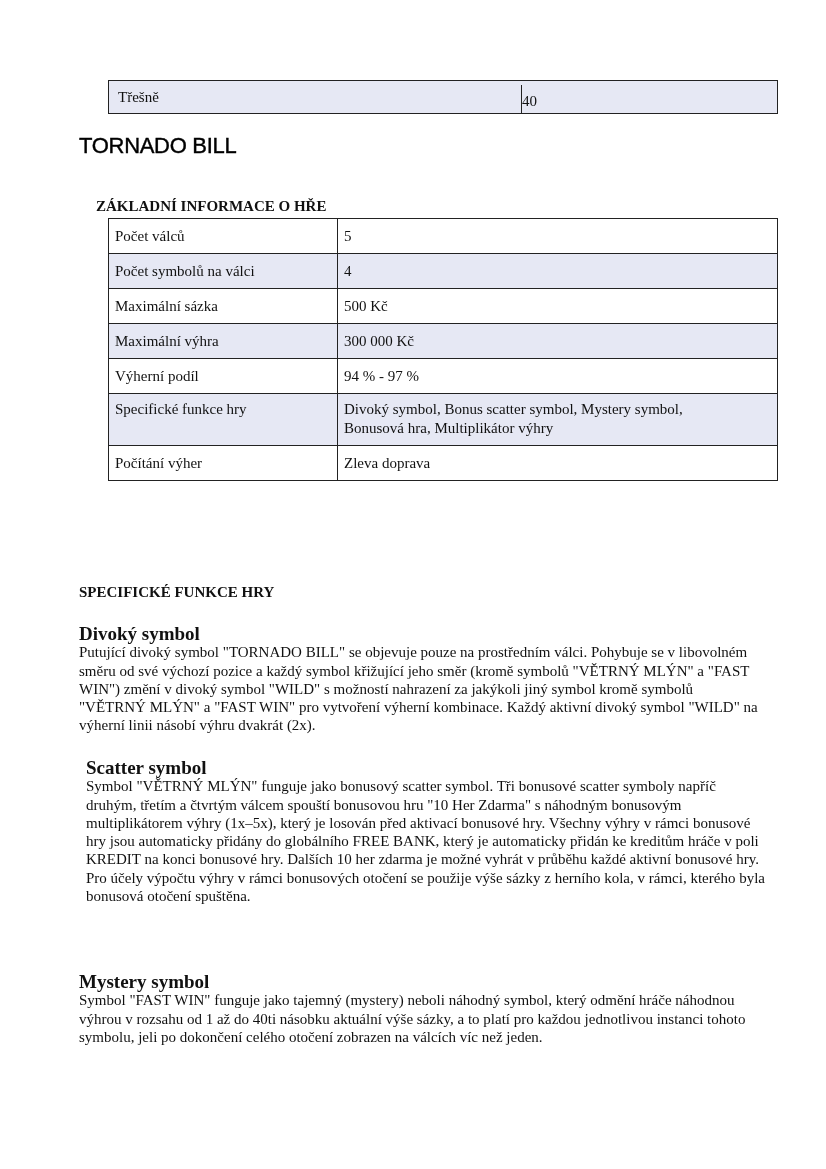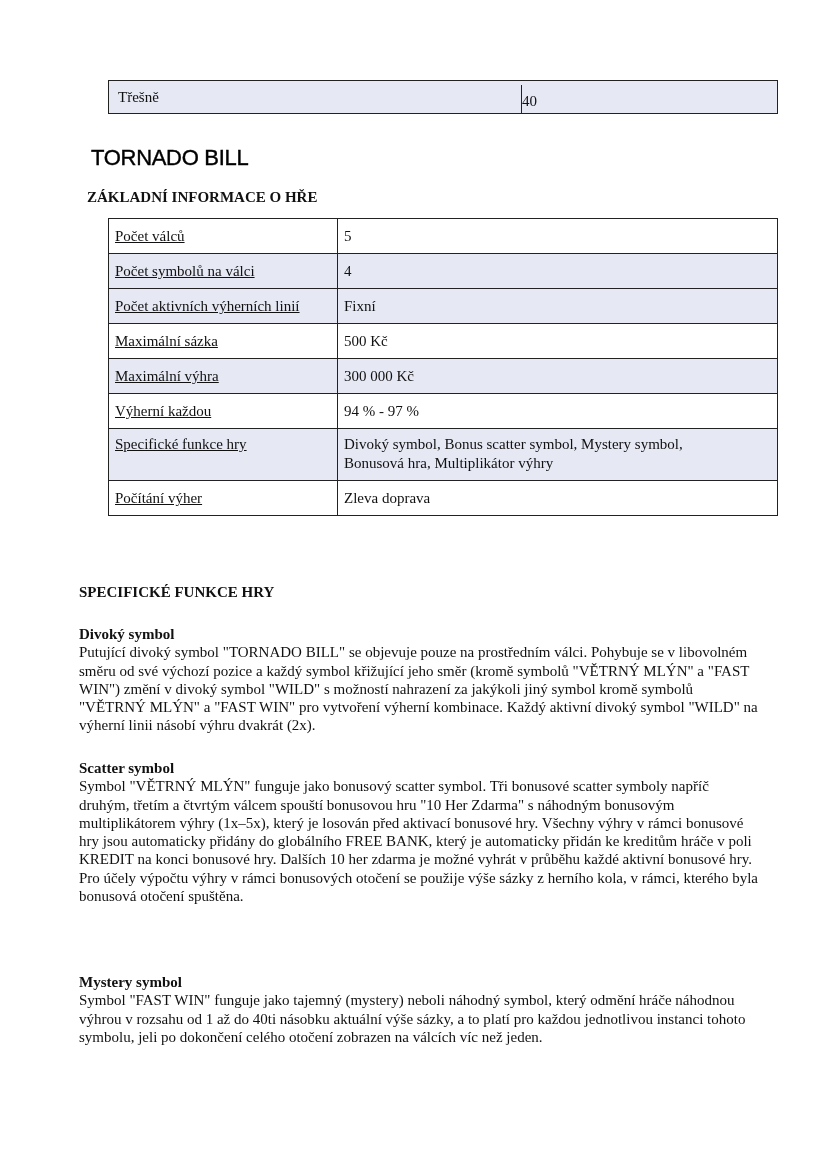--- a/index.html
+++ b/index.html
@@ -12,54 +12,54 @@
   
   .top-table {
     position: absolute; left: 108px; top: 80px; width: 670px; height: 34px;
     border: 1px solid #222; box-sizing: border-box; background: #e6e8f4;
     display: flex; align-items: stretch;
   }
   .top-table .c1 { width: 412px; padding: 8px 0 0 9px; font-size: 15px; box-sizing: border-box; }
   .top-table .c2 { flex: 1; padding: 8px 0 0 0; font-size: 15px; border-left: 1px solid #222; margin-top: 4px; box-sizing: border-box; }
 
   .game-title {
-    position: absolute; left: 79px; top: 133px; margin: 12px;
+    position: absolute; left: 79px; top: 133px; margin: 0;
     font-family: "Liberation Sans", sans-serif; font-weight: normal;
     font-size: 22px; letter-spacing: -0.3px; color: #000;
     -webkit-text-stroke: 0.4px #000;
   }
   .sub-title {
-    position: absolute; left: 79px; top: 181px; margin: 8px;
+    position: absolute; left: 79px; top: 181px; margin: 17px;
     font-size: 15px; font-weight: bold; color: #111;
   }
 
   .info-table {
     position: absolute; left: 108px; top: 218px; width: 670px;
     border-collapse: collapse; font-size: 15px;
   }
   .info-table td {
     border: 1px solid #222; padding: 0 6px; vertical-align: top; box-sizing: border-box;
   }
-  .info-table td.k { width: 229px; text-decoration: underline; }
+  .info-table td.k { width: 229px; }
   .info-table tr { height: 34px; }
   .info-table tr td { padding-top: 8px; padding-bottom: 7px; line-height: 19px; }
   .info-table tr.shade td { background: #e6e8f4; }
   .info-table tr.tall td { padding-top: 6px; }
 
   .section-heading {
     position: absolute; left: 79px; top: 584px; margin: 0;
     font-size: 15px; font-weight: bold;
   }
   .feature {
     position: absolute; left: 79px; width: 680px; font-size: 15px; line-height: 18.3px;
   }
-  .feature h3 { margin: 0; font-size: 15px; font-weight: bold; line-height: 18.3px; font-family: Liberation Serif, serif; }
+  .feature h3 { margin: 0; font-size: 19px; font-weight: bold; line-height: 18.3px; font-family: Liberation Serif, serif; }
   .feature p { margin: 0; }
   #f-wild { top: 625px; }
-  #f-scatter { top: 759px; }
+  #f-scatter { top: 759px; margin-left: 7px; }
   #f-mystery { top: 949px; margin-top: 24px; }
 </style>
 </head>
 <body>
 
 <div class="page">
 
   <div class="top-table">
     <div class="c1">Třešně</div>
     <div class="c2">40</div>
@@ -71,34 +71,30 @@
   <table class="info-table">
     <tbody>
       <tr>
         <td class="k">Počet válců</td>
         <td>5</td>
       </tr>
       <tr class="shade">
         <td class="k">Počet symbolů na válci</td>
         <td>4</td>
       </tr>
-      <tr class="shade">
-        <td class="k">Počet aktivních výherních linií</td>
-        <td>Fixní</td>
-      </tr>
       <tr>
         <td class="k">Maximální sázka</td>
         <td>500 Kč</td>
       </tr>
       <tr class="shade">
         <td class="k">Maximální výhra</td>
         <td>300 000 Kč</td>
       </tr>
       <tr>
-        <td class="k">Výherní každou</td>
+        <td class="k">Výherní podíl</td>
         <td>94 % - 97 %</td>
       </tr>
       <tr class="shade tall">
         <td class="k">Specifické funkce hry</td>
         <td style="padding-right:40px;">Divoký symbol, Bonus scatter symbol, Mystery symbol, Bonusová hra, Multiplikátor výhry</td>
       </tr>
       <tr>
         <td class="k">Počítání výher</td>
         <td>Zleva doprava</td>
       </tr>

